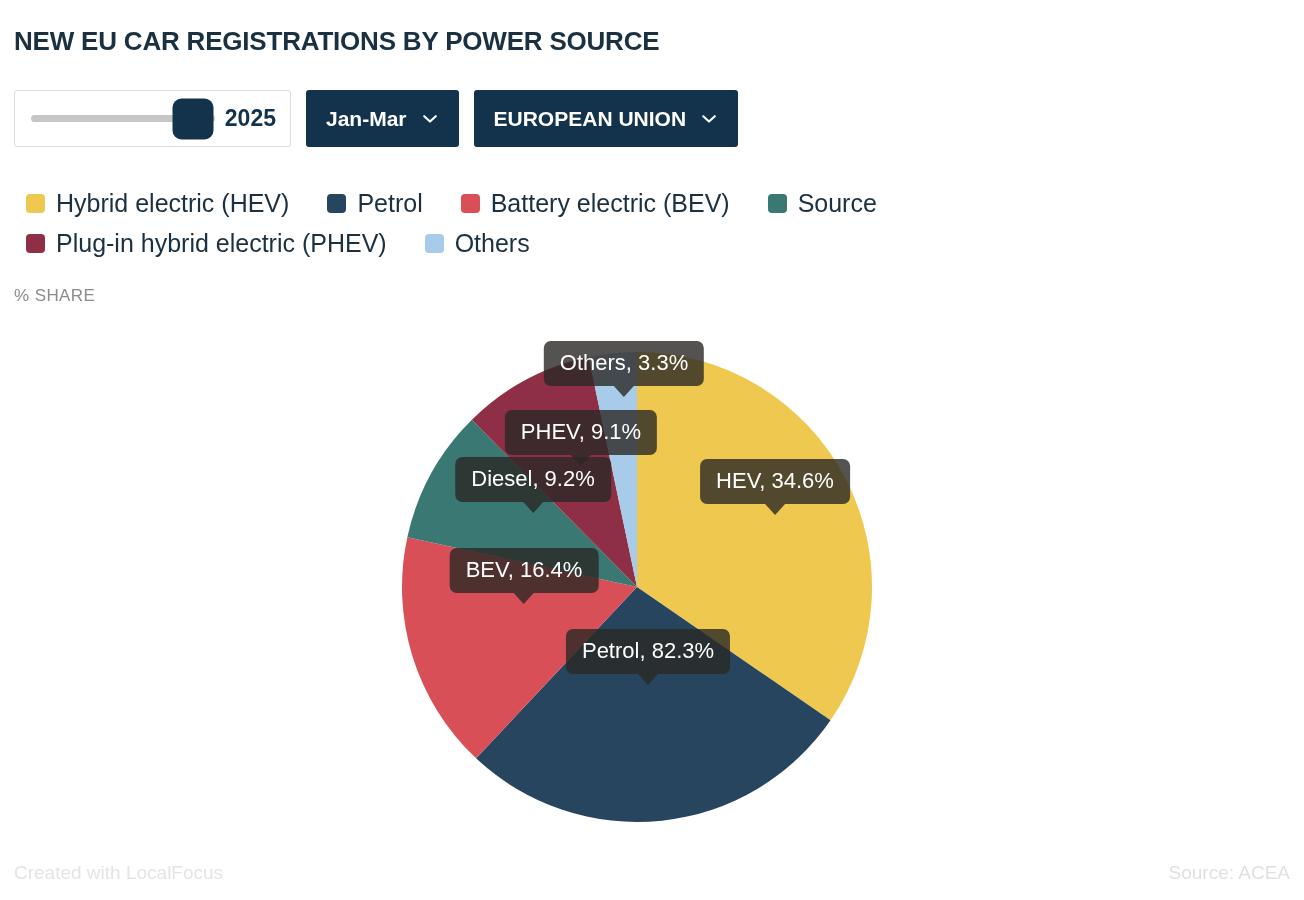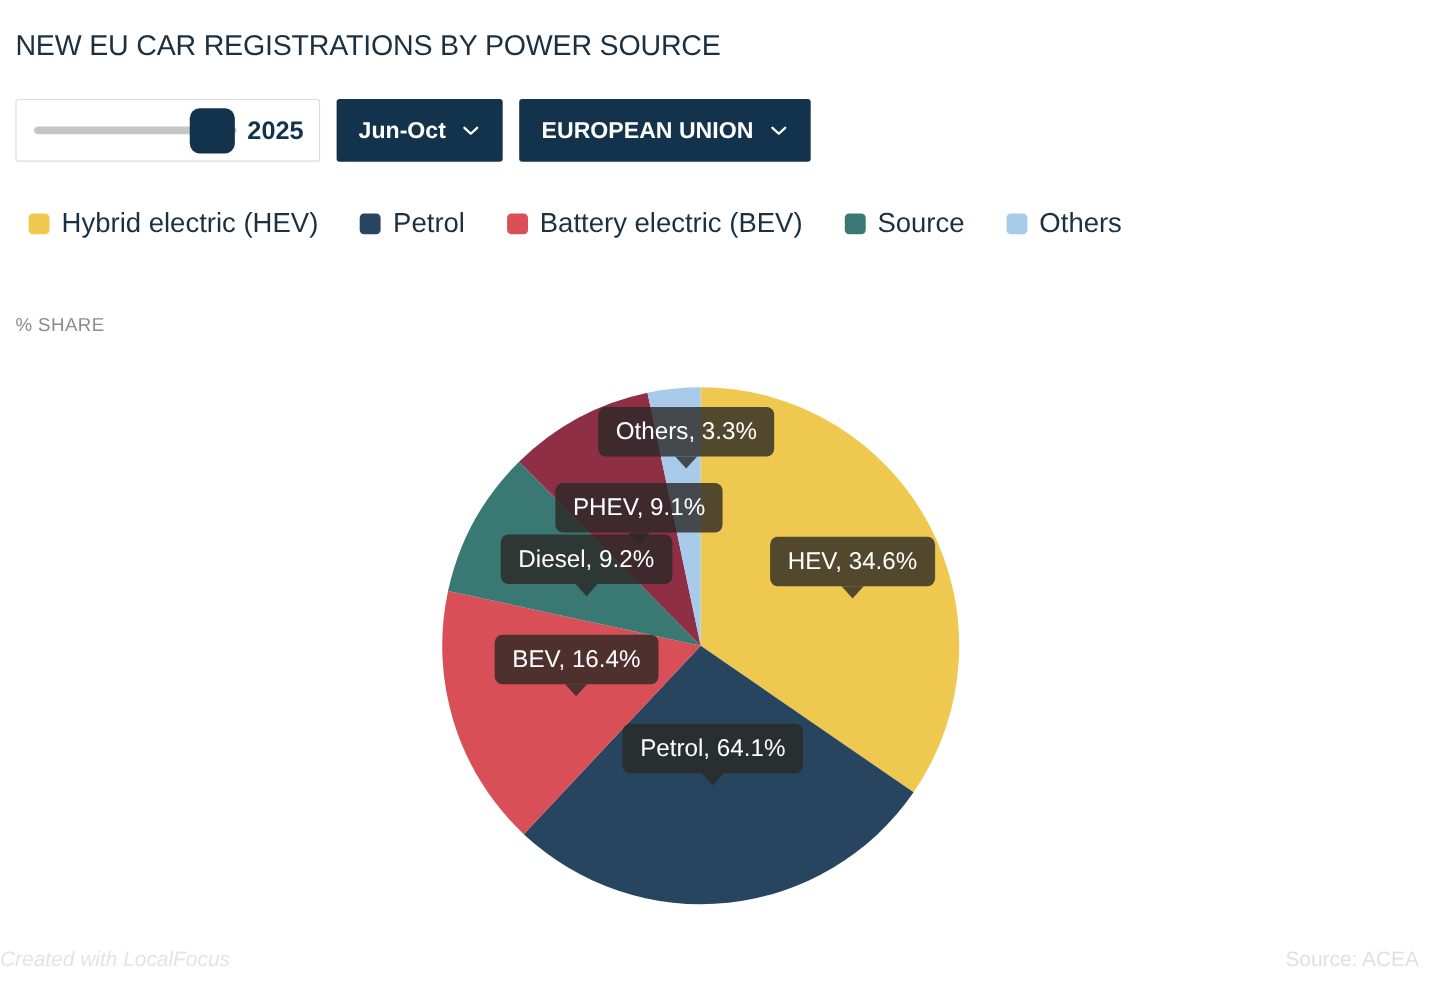--- a/index.html
+++ b/index.html
@@ -17,21 +17,21 @@
     height: 900px;
     background: #ffffff;
   }
 
   
   .chart-title {
     position: absolute;
     left: 14px;
     top: 26px;
     font-size: 26px;
-    font-weight: normal;
+    font-weight: bold;
     color: #1b3040;
     letter-spacing: -0.2px;
     white-space: nowrap;
   }
 
   
   .controls {
     position: absolute;
     left: 14px;
     top: 90px;
@@ -160,41 +160,39 @@
   .tip {
     position: absolute;
     background: rgba(42, 40, 38, 0.80);
     color: #ffffff;
     font-size: 22px;
     border-radius: 7px;
     padding: 9px 16px 10px 16px;
     white-space: nowrap;
     transform: translateX(-50%);
     cursor: default;
-    margin-top: 29px;
   }
   .tip::after {
     content: "";
     position: absolute;
     left: 50%;
     bottom: -11px;
     margin-left: -10px;
     border-left: 10px solid transparent;
     border-right: 10px solid transparent;
     border-top: 11px solid rgba(42, 40, 38, 0.80);
   }
 
   
   .footer-left {
     position: absolute;
-    left: 0;
+    left: 14px;
     bottom: 16px;
     font-size: 19px;
     color: #e4e4e4;
-    font-style: italic;
   }
   .footer-right {
     position: absolute;
     right: 14px;
     bottom: 16px;
     font-size: 19px;
     color: #e0e0e0;
   }
 </style>
 </head>
@@ -208,21 +206,21 @@
 
     <div class="slider-box">
       <div class="slider-rail">
         <div class="slider-track"></div>
         <div class="slider-thumb" style="left: 88%; right: auto; transform: translate(-50%, -50%);"></div>
       </div>
       <div class="slider-value">2025</div>
     </div>
 
     <div class="dropdown">
-      <span>Jun-Oct</span>
+      <span>Jan-Mar</span>
       <span class="chev">
         <svg width="18" height="18" viewBox="0 0 18 18" aria-hidden="true">
           <path d="M3.2 6.2 L9 11.6 L14.8 6.2" fill="none" stroke="#ffffff" stroke-width="2.1" stroke-linecap="round" stroke-linejoin="round"></path>
         </svg>
       </span>
     </div>
 
     <div class="dropdown">
       <span>EUROPEAN UNION</span>
       <span class="chev">
@@ -242,20 +240,24 @@
         <span class="legend-swatch" style="background: rgb(39, 69, 95);"></span>
         <span class="legend-label">Petrol</span>
       </div>
       <div class="legend-item">
         <span class="legend-swatch" style="background: rgb(217, 79, 87);"></span>
         <span class="legend-label">Battery electric (BEV)</span>
       </div>
       <div class="legend-item">
         <span class="legend-swatch" style="background: rgb(58, 120, 115);"></span>
         <span class="legend-label">Source</span>
+      </div>
+      <div class="legend-item">
+        <span class="legend-swatch" style="background: rgb(142, 47, 69);"></span>
+        <span class="legend-label">Plug-in hybrid electric (PHEV)</span>
       </div>
       <div class="legend-item">
         <span class="legend-swatch" style="background: rgb(167, 203, 232);"></span>
         <span class="legend-label">Others</span>
       </div>
     </div>
 
   <div class="axis-caption">% SHARE</div>
 
   <div class="pie-wrap">
@@ -264,21 +266,21 @@
         <path d="M 637 269 L 830.5301604426804 402.3082030447878 A 235 235 0 0 1 476.13143010675816 440.3076274440317 Z" fill="#27455F"></path>
         <path d="M 637 269 L 476.13143010675816 440.3076274440317 A 235 235 0 0 1 407.3419909614745 219.1783291683172 Z" fill="#D94F57"></path>
         <path d="M 637 269 L 407.3419909614745 219.1783291683172 A 235 235 0 0 1 471.8772570972705 101.7891158558179 Z" fill="#3A7873"></path>
         <path d="M 637 269 L 471.8772570972705 101.7891158558179 A 235 235 0 0 1 588.622286939078 39.03348748351405 Z" fill="#8E2F45"></path>
         <path d="M 637 269 L 588.622286939078 39.03348748351405 A 235 235 0 0 1 637 34 Z" fill="#A7CBE8"></path>
       </svg>
   </div>
 
   <div id="tips">
       <div class="tip" style="left: 775px; top: 459px;">HEV, 34.6%</div>
-      <div class="tip" style="left: 648px; top: 629px;">Petrol, 64.1%</div>
+      <div class="tip" style="left: 648px; top: 629px;">Petrol, 82.3%</div>
       <div class="tip" style="left: 524px; top: 548px;">BEV, 16.4%</div>
       <div class="tip" style="left: 533px; top: 457px;">Diesel, 9.2%</div>
       <div class="tip" style="left: 581px; top: 410px;">PHEV, 9.1%</div>
       <div class="tip" style="left: 624px; top: 341px;">Others, 3.3%</div>
     </div>
 
   <div class="footer-left">Created with LocalFocus</div>
   <div class="footer-right">Source: ACEA</div>
 </div>
 

